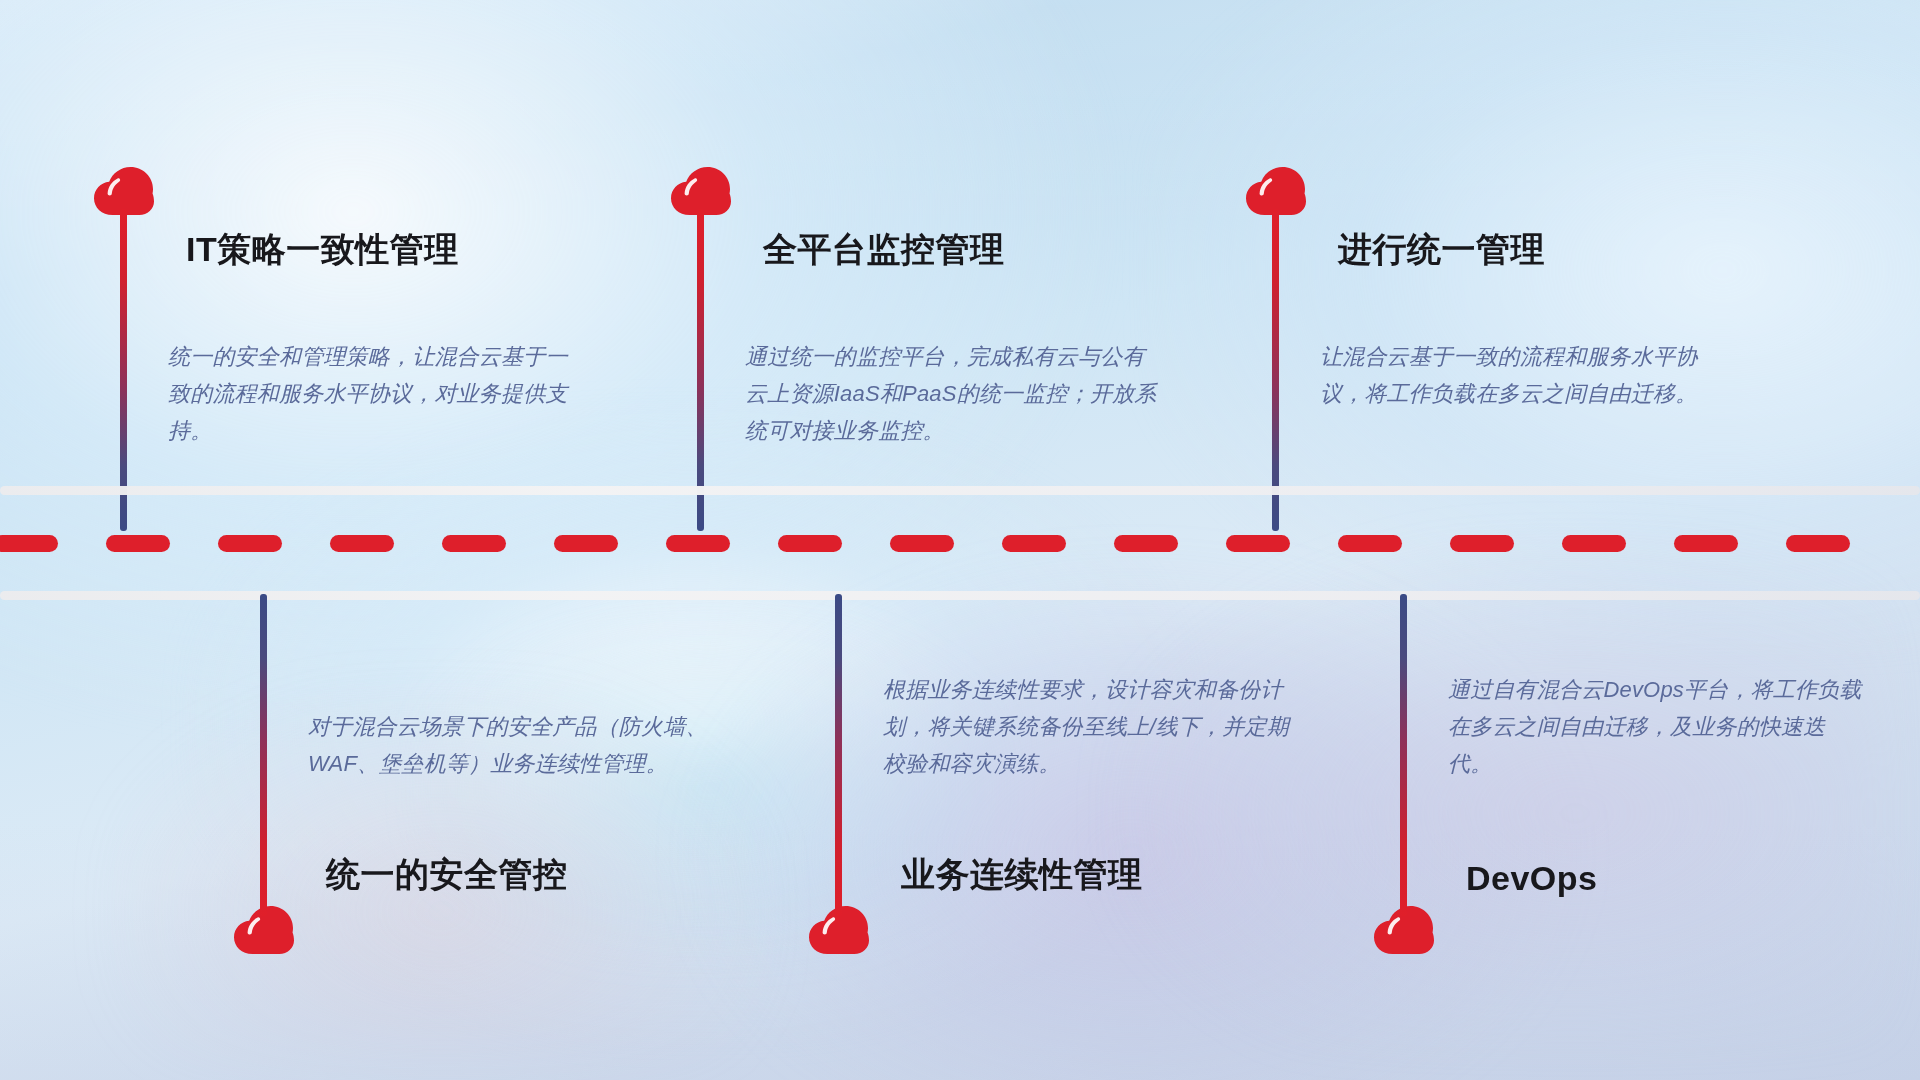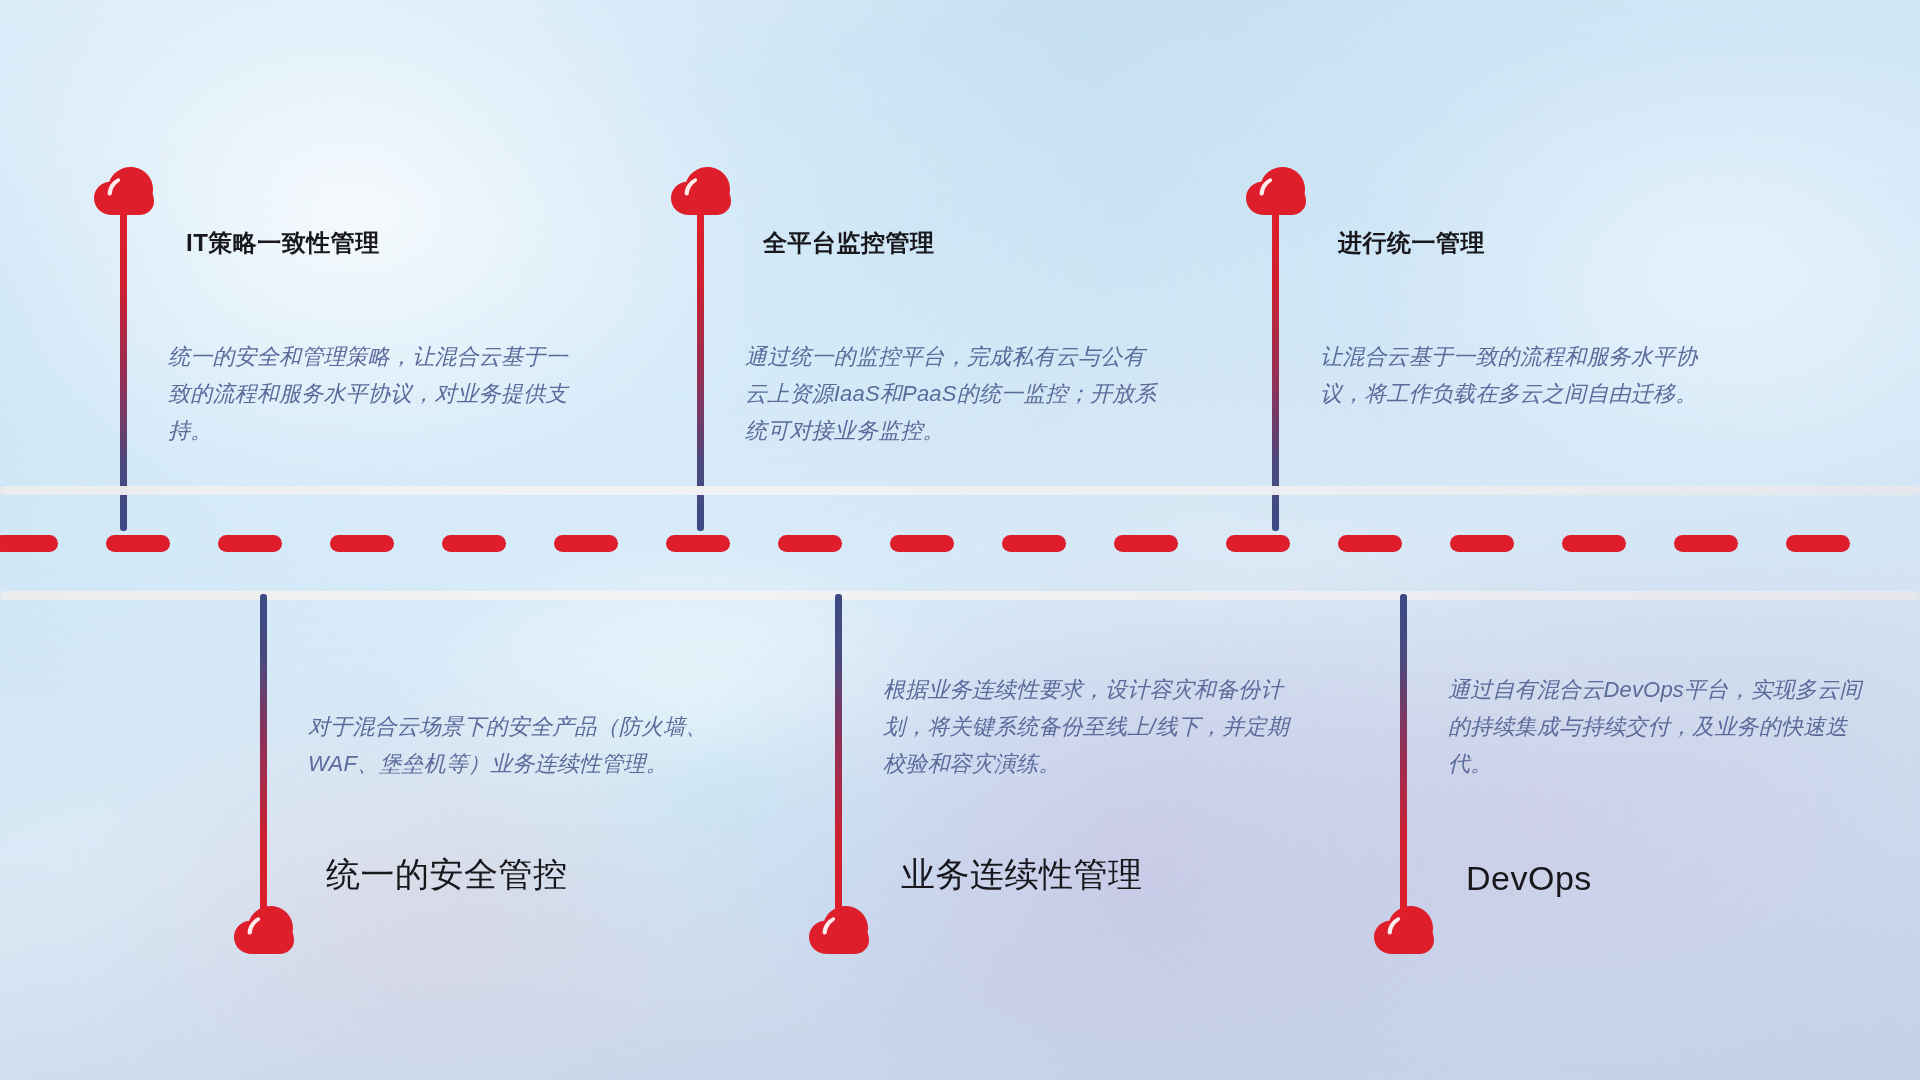--- a/index.html
+++ b/index.html
@@ -118,21 +118,21 @@
   .col.top .stem{
     position:absolute;
     left:0; top:44px;
     width:7px; height:322px;
     border-radius:3px;
     background:linear-gradient(to bottom,#e01f2a 0%, #d1202e 22%, #8e3159 55%, #4a4a7e 80%, #3b4a85 100%);
   }
   .col.top .title{
     position:absolute;
     left:66px; top:62px;
-    font-size:24px;
+    font-size:34px;
     font-weight:700;
     color:#18181c;
     letter-spacing:.5px;
     white-space:nowrap;
   }
   .col.top .body{
     position:absolute;
     left:48px; top:173px;
     width:420px;
     font-size:22px;
@@ -147,21 +147,21 @@
     position:absolute;
     left:0; bottom:44px;
     width:7px; height:322px;
     border-radius:3px;
     background:linear-gradient(to bottom,#3b4a85 0%, #4a4a7e 20%, #8e3159 45%, #d1202e 78%, #e01f2a 100%);
   }
   .col.bot .title{
     position:absolute;
     left:66px; bottom:62px;
     font-size:34px;
-    font-weight:400;
+    font-weight:700;
     color:#18181c;
     letter-spacing:.5px;
     white-space:nowrap;
   }
   .col.bot .body{
     position:absolute;
     left:48px; bottom:178px;
     width:420px;
     font-size:22px;
     line-height:37px;
@@ -273,17 +273,17 @@
   </div>
 
   <div class="col bot" style="left:1400px; bottom:120px;">
     <div class="cloud">
       <svg width="64" height="56" viewBox="0 0 64 56">
         <path d="M20.5 50C9.7 50 2 42.6 2 33.2 2 24.6 8.6 17.6 17.2 16.8 20.4 8.2 28.8 2 38.6 2 51 2 61 11.8 61 24c0 1.5-.15 3-.45 4.4C61.6 31 62 33.9 62 36.6 62 44.3 55.6 50 47.2 50z" fill="#de1f2b"></path>
         <path d="M15.6 28.5c.4-6.6 4.4-12.2 10-15 1.9-.95 3.6 1.9 1.8 3.1-4.3 2.8-7.2 7.3-7.6 12.2-.2 2.4-4.35 2.1-4.2-.3z" fill="#ffffff" opacity=".92"></path>
       </svg>
     </div>
     <div class="stem"></div>
-    <div class="body">通过自有混合云DevOps平台，实现多云间的持续集成与持续交付，及业务的快速迭代。</div>
+    <div class="body">通过自有混合云DevOps平台，将工作负载在多云之间自由迁移，及业务的快速迭代。</div>
     <div class="title">DevOps</div>
   </div>
 
 </div>
 
 </body></html>

